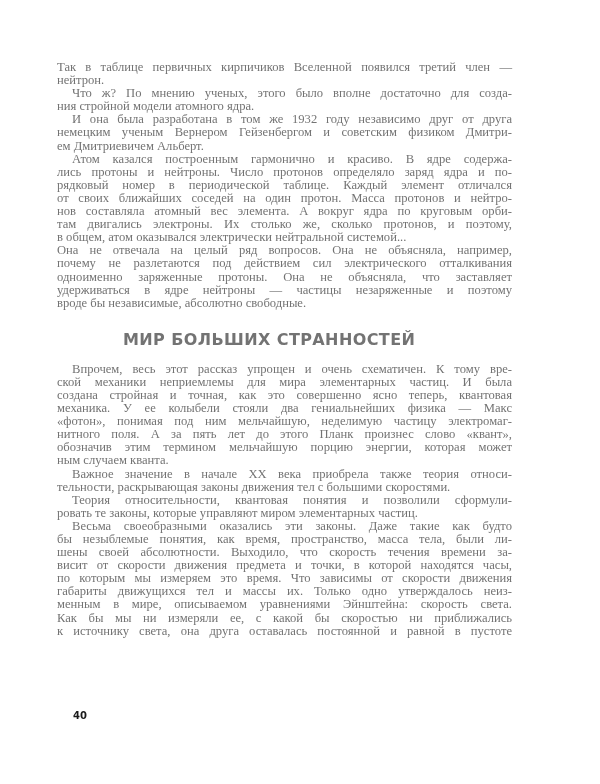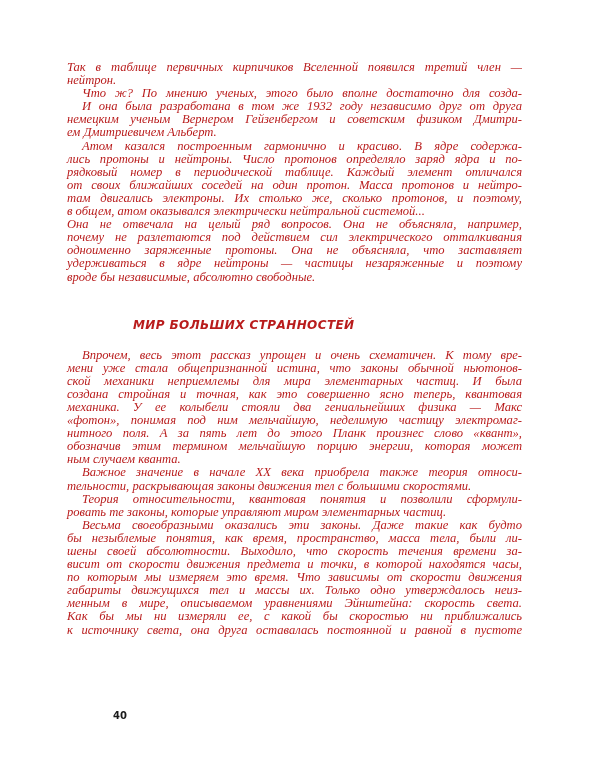--- a/index.html
+++ b/index.html
@@ -1,73 +1,74 @@
 <!DOCTYPE html>
 <html><head>
 <meta charset="utf-8">
 <style>
   html, body { margin: 0; padding: 0; background: #ffffff; }
   body { width: 600px; height: 784px; position: relative; overflow: hidden; }
   .page {
-    position: absolute; left: 67px; top: 61px; width: 455px;
+    position: absolute; left: 57px; top: 61px; width: 455px;
     font-family: "Liberation Serif", "DejaVu Serif", serif;
-    font-size: 12.6px; line-height: 13.1px; color: #b91c1c; font-style: italic;
+    font-size: 12.6px; line-height: 13.1px; color: #737373;
   }
   .line { display: block; white-space: nowrap; text-align: justify; text-align-last: justify; height: 13.1px; overflow: visible; }
   .line.last { text-align-last: left; }
   .line.indent { padding-left: 15px; }
   .heading {
     font-family: "DejaVu Sans", "Liberation Sans", sans-serif;
-    font-weight: bold; font-size: 12px; letter-spacing: 0.4px;
-    padding-left: 66px; margin-top: 35px; margin-bottom: 17px; height: 13px; line-height: 13px;
+    font-weight: bold; font-size: 16px; letter-spacing: 0.4px;
+    padding-left: 66px; margin-top: 23px; margin-bottom: 17px; height: 13px; line-height: 13px;
   }
   .page-number {
     position: absolute; left: 73px; top: 710px;
     font-family: "DejaVu Sans", "Liberation Sans", sans-serif;
-    font-weight: bold; font-size: 10px; color: #1a1a1a; margin-left: 40px;
+    font-weight: bold; font-size: 10px; color: #1a1a1a;
   }
 </style>
 </head>
 <body>
 
 <div class="page">
   <div id="before">
       <div>
         <span class="line">Так в таблице первичных кирпичиков Вселенной появился третий член —</span>
         <span class="line last">нейтрон.</span>
       </div>
       <div>
         <span class="line indent">Что ж? По мнению ученых, этого было вполне достаточно для созда-</span>
+        <span class="line last">ния стройной модели атомного ядра.</span>
       </div>
       <div>
         <span class="line indent">И она была разработана в том же 1932 году независимо друг от друга</span>
         <span class="line">немецким ученым Вернером Гейзенбергом и советским физиком Дмитри-</span>
         <span class="line last">ем Дмитриевичем Альберт.</span>
       </div>
       <div>
         <span class="line indent">Атом казался построенным гармонично и красиво. В ядре содержа-</span>
         <span class="line">лись протоны и нейтроны. Число протонов определяло заряд ядра и по-</span>
         <span class="line">рядковый номер в периодической таблице. Каждый элемент отличался</span>
         <span class="line">от своих ближайших соседей на один протон. Масса протонов и нейтро-</span>
+        <span class="line">нов составляла атомный вес элемента. А вокруг ядра по круговым орби-</span>
         <span class="line">там двигались электроны. Их столько же, сколько протонов, и поэтому,</span>
         <span class="line last">в общем, атом оказывался электрически нейтральной системой...</span>
       </div>
       <div>
         <span class="line">Она не отвечала на целый ряд вопросов. Она не объясняла, например,</span>
         <span class="line">почему не разлетаются под действием сил электрического отталкивания</span>
         <span class="line">одноименно заряженные протоны. Она не объясняла, что заставляет</span>
         <span class="line">удерживаться в ядре нейтроны — частицы незаряженные и поэтому</span>
         <span class="line last">вроде бы независимые, абсолютно свободные.</span>
       </div>
     </div>
   <div class="heading">МИР БОЛЬШИХ СТРАННОСТЕЙ</div>
   <div id="after">
       <div>
         <span class="line indent">Впрочем, весь этот рассказ упрощен и очень схематичен. К тому вре-</span>
-        <span class="line">мени уже стала общепризнанной истина, что законы обычной ньютонов-</span>
         <span class="line">ской механики неприемлемы для мира элементарных частиц. И была</span>
         <span class="line">создана стройная и точная, как это совершенно ясно теперь, квантовая</span>
         <span class="line">механика. У ее колыбели стояли два гениальнейших физика — Макс</span>
         <span class="line">«фотон», понимая под ним мельчайшую, неделимую частицу электромаг-</span>
         <span class="line">нитного поля. А за пять лет до этого Планк произнес слово «квант»,</span>
         <span class="line">обозначив этим термином мельчайшую порцию энергии, которая может</span>
         <span class="line last">ным случаем кванта.</span>
       </div>
       <div>
         <span class="line indent">Важное значение в начале XX века приобрела также теория относи-</span>

